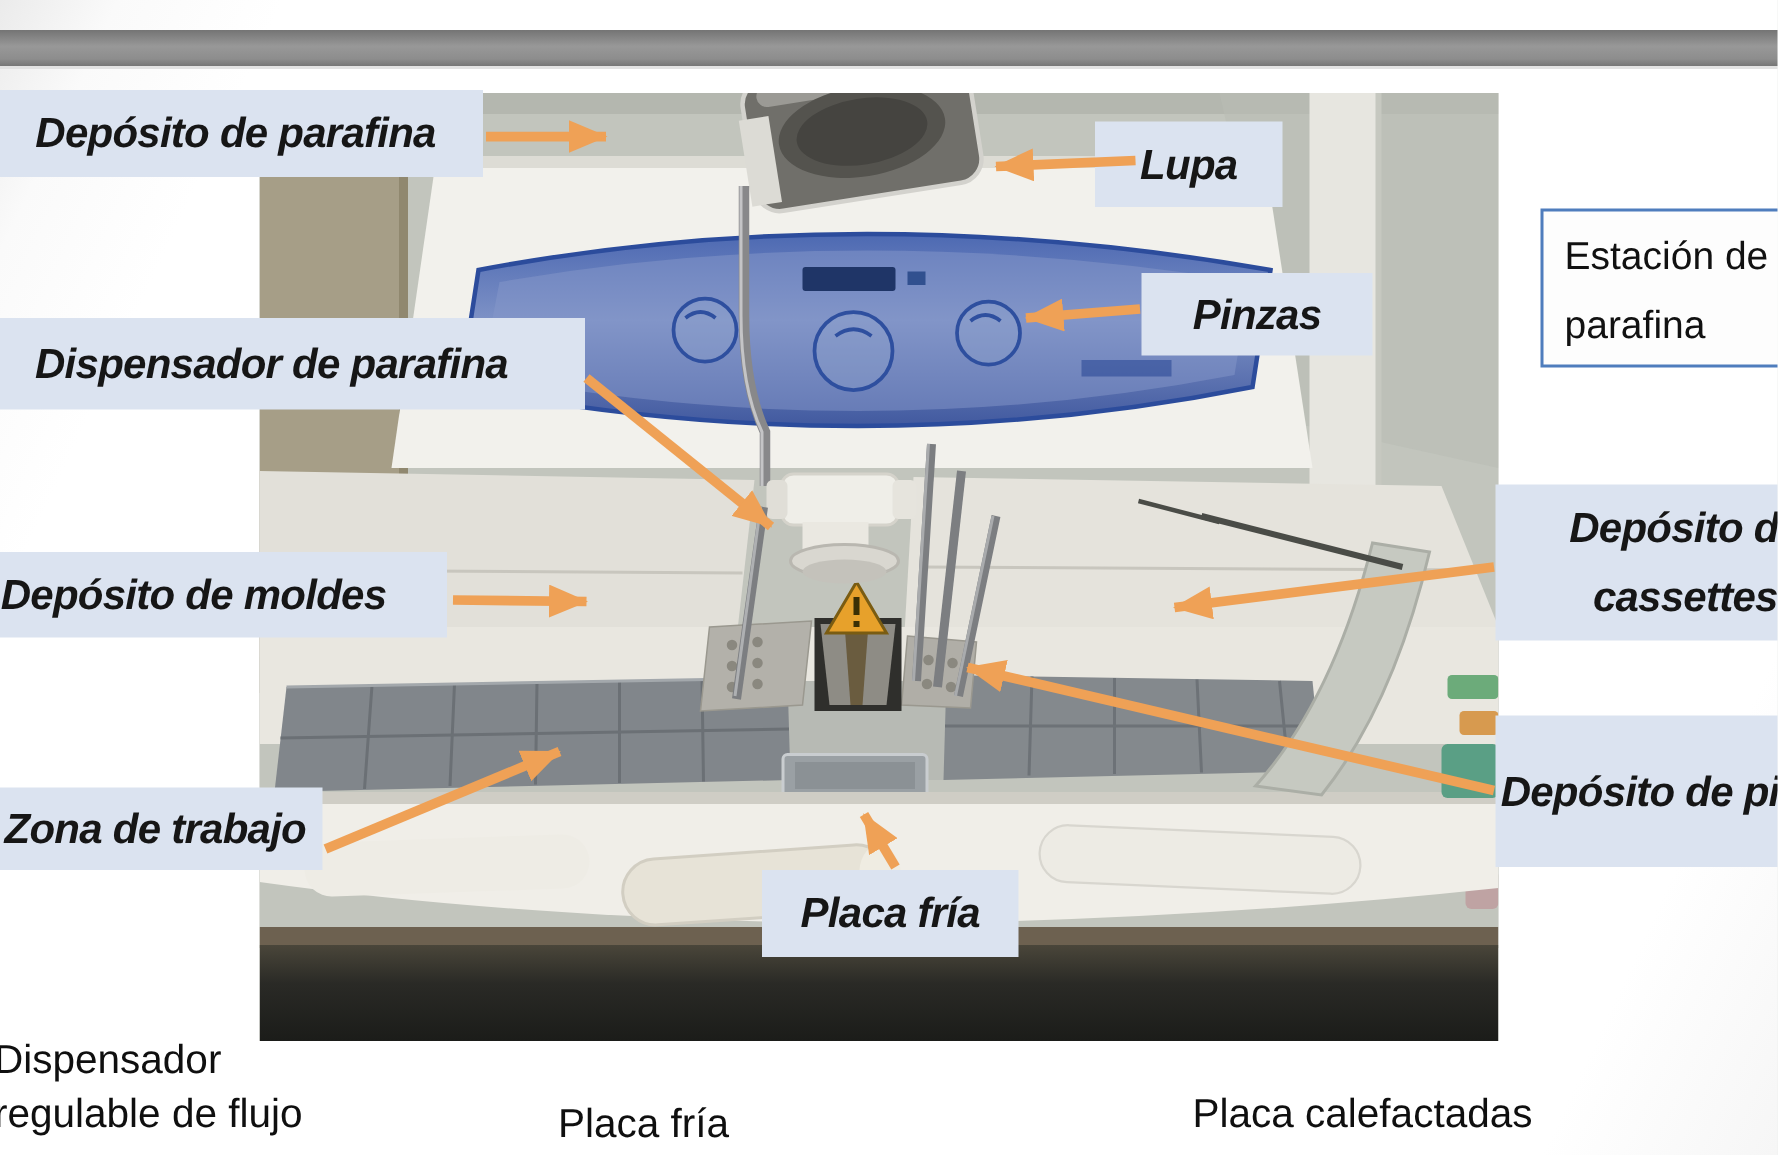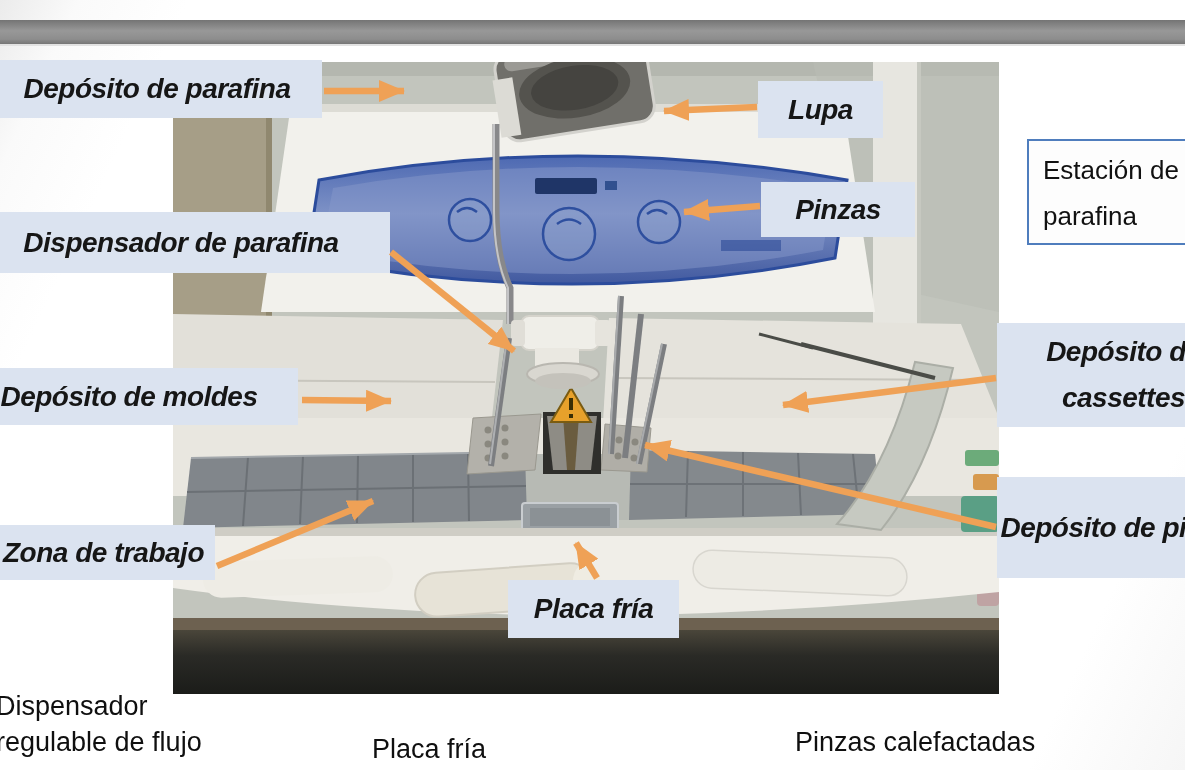--- a/index.html
+++ b/index.html
@@ -191,35 +191,35 @@
   </div>
 
   <div class="lbl" style="left:-8px;top:60px;width:330px;height:58px;">Depósito de parafina</div>
 
   <div class="lbl" style="left:-28px;top:212px;width:418px;height:61px;">Dispensador de parafina</div>
 
   <div class="lbl" style="left:-40px;top:368px;width:338px;height:57px;">Depósito de moldes</div>
 
   <div class="lbl" style="left:-8px;top:525px;width:223px;height:55px;">Zona de trabajo</div>
 
-  <div class="lbl" style="left:758px;top:81px;width:125px;height:57px;">Lupa</div>
+  <div class="lbl" style="left:730px;top:81px;width:125px;height:57px;">Lupa</div>
 
   <div class="lbl" style="left:761px;top:182px;width:154px;height:55px;">Pinzas</div>
 
   <div class="lbl two-line" style="left:997px;top:323px;width:253px;height:104px;">Depósito de cassettes</div>
 
   <div class="lbl two-line" style="left:997px;top:477px;width:253px;height:101px;">Depósito de pinzas</div>
 
   <div class="lbl" style="left:508px;top:580px;width:171px;height:58px;">Placa fría</div>
 
   <div class="callout">Estación de parafina</div>
 
   <div class="caption" style="left:-4px;top:688px;width:250px;">Dispensador regulable de flujo</div>
   <div class="caption" style="left:372px;top:731px;">Placa fría</div>
-  <div class="caption" style="left:795px;top:724px;">Pinzas calefactadas</div>
+  <div class="caption" style="left:795px;top:724px;">Placa calefactadas</div>
 
   <svg class="arrows">
     <defs>
       <marker id="ah" markerWidth="26" markerHeight="22" refX="25" refY="11" orient="auto" markerUnits="userSpaceOnUse">
         <path d="M0,0 L26,11 L0,22 Z" fill="#EFA156"></path>
       </marker>
     </defs>
     <g stroke="#EFA156" stroke-width="6.5" fill="none">
       <line x1="324" y1="91" x2="404" y2="91" marker-end="url(#ah)"></line>
       <line x1="757" y1="107" x2="664" y2="111" marker-end="url(#ah)"></line>

